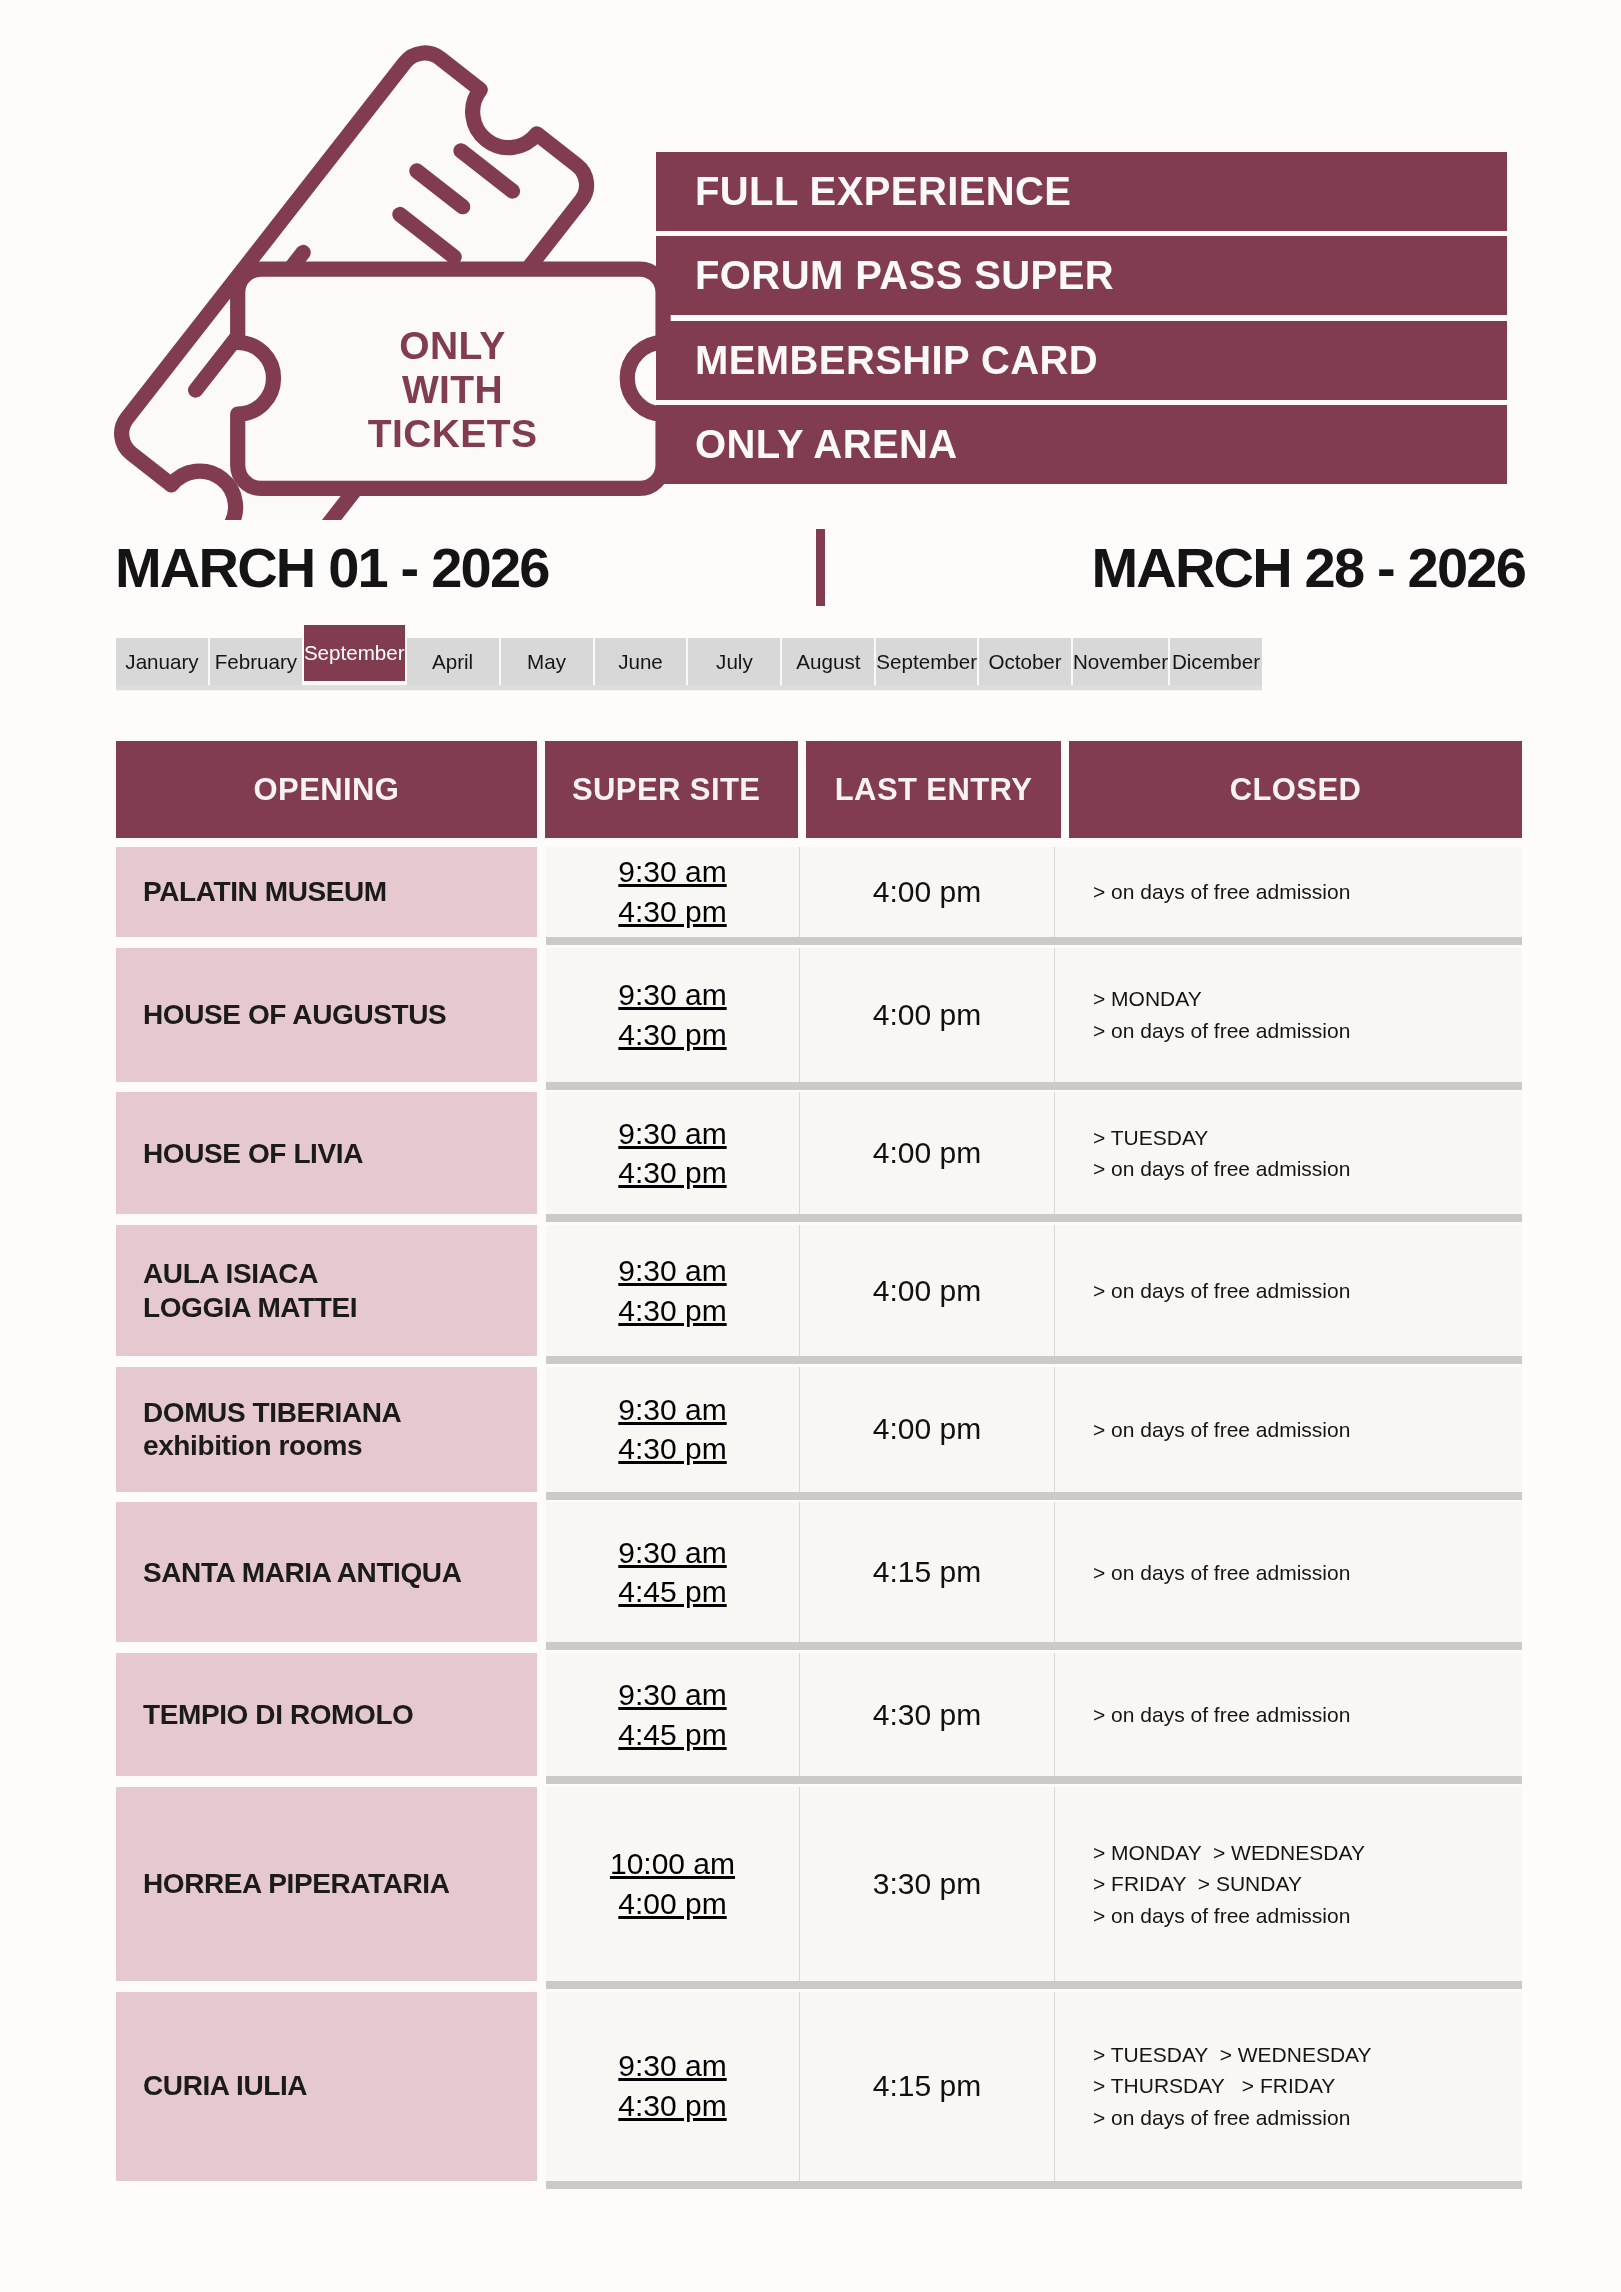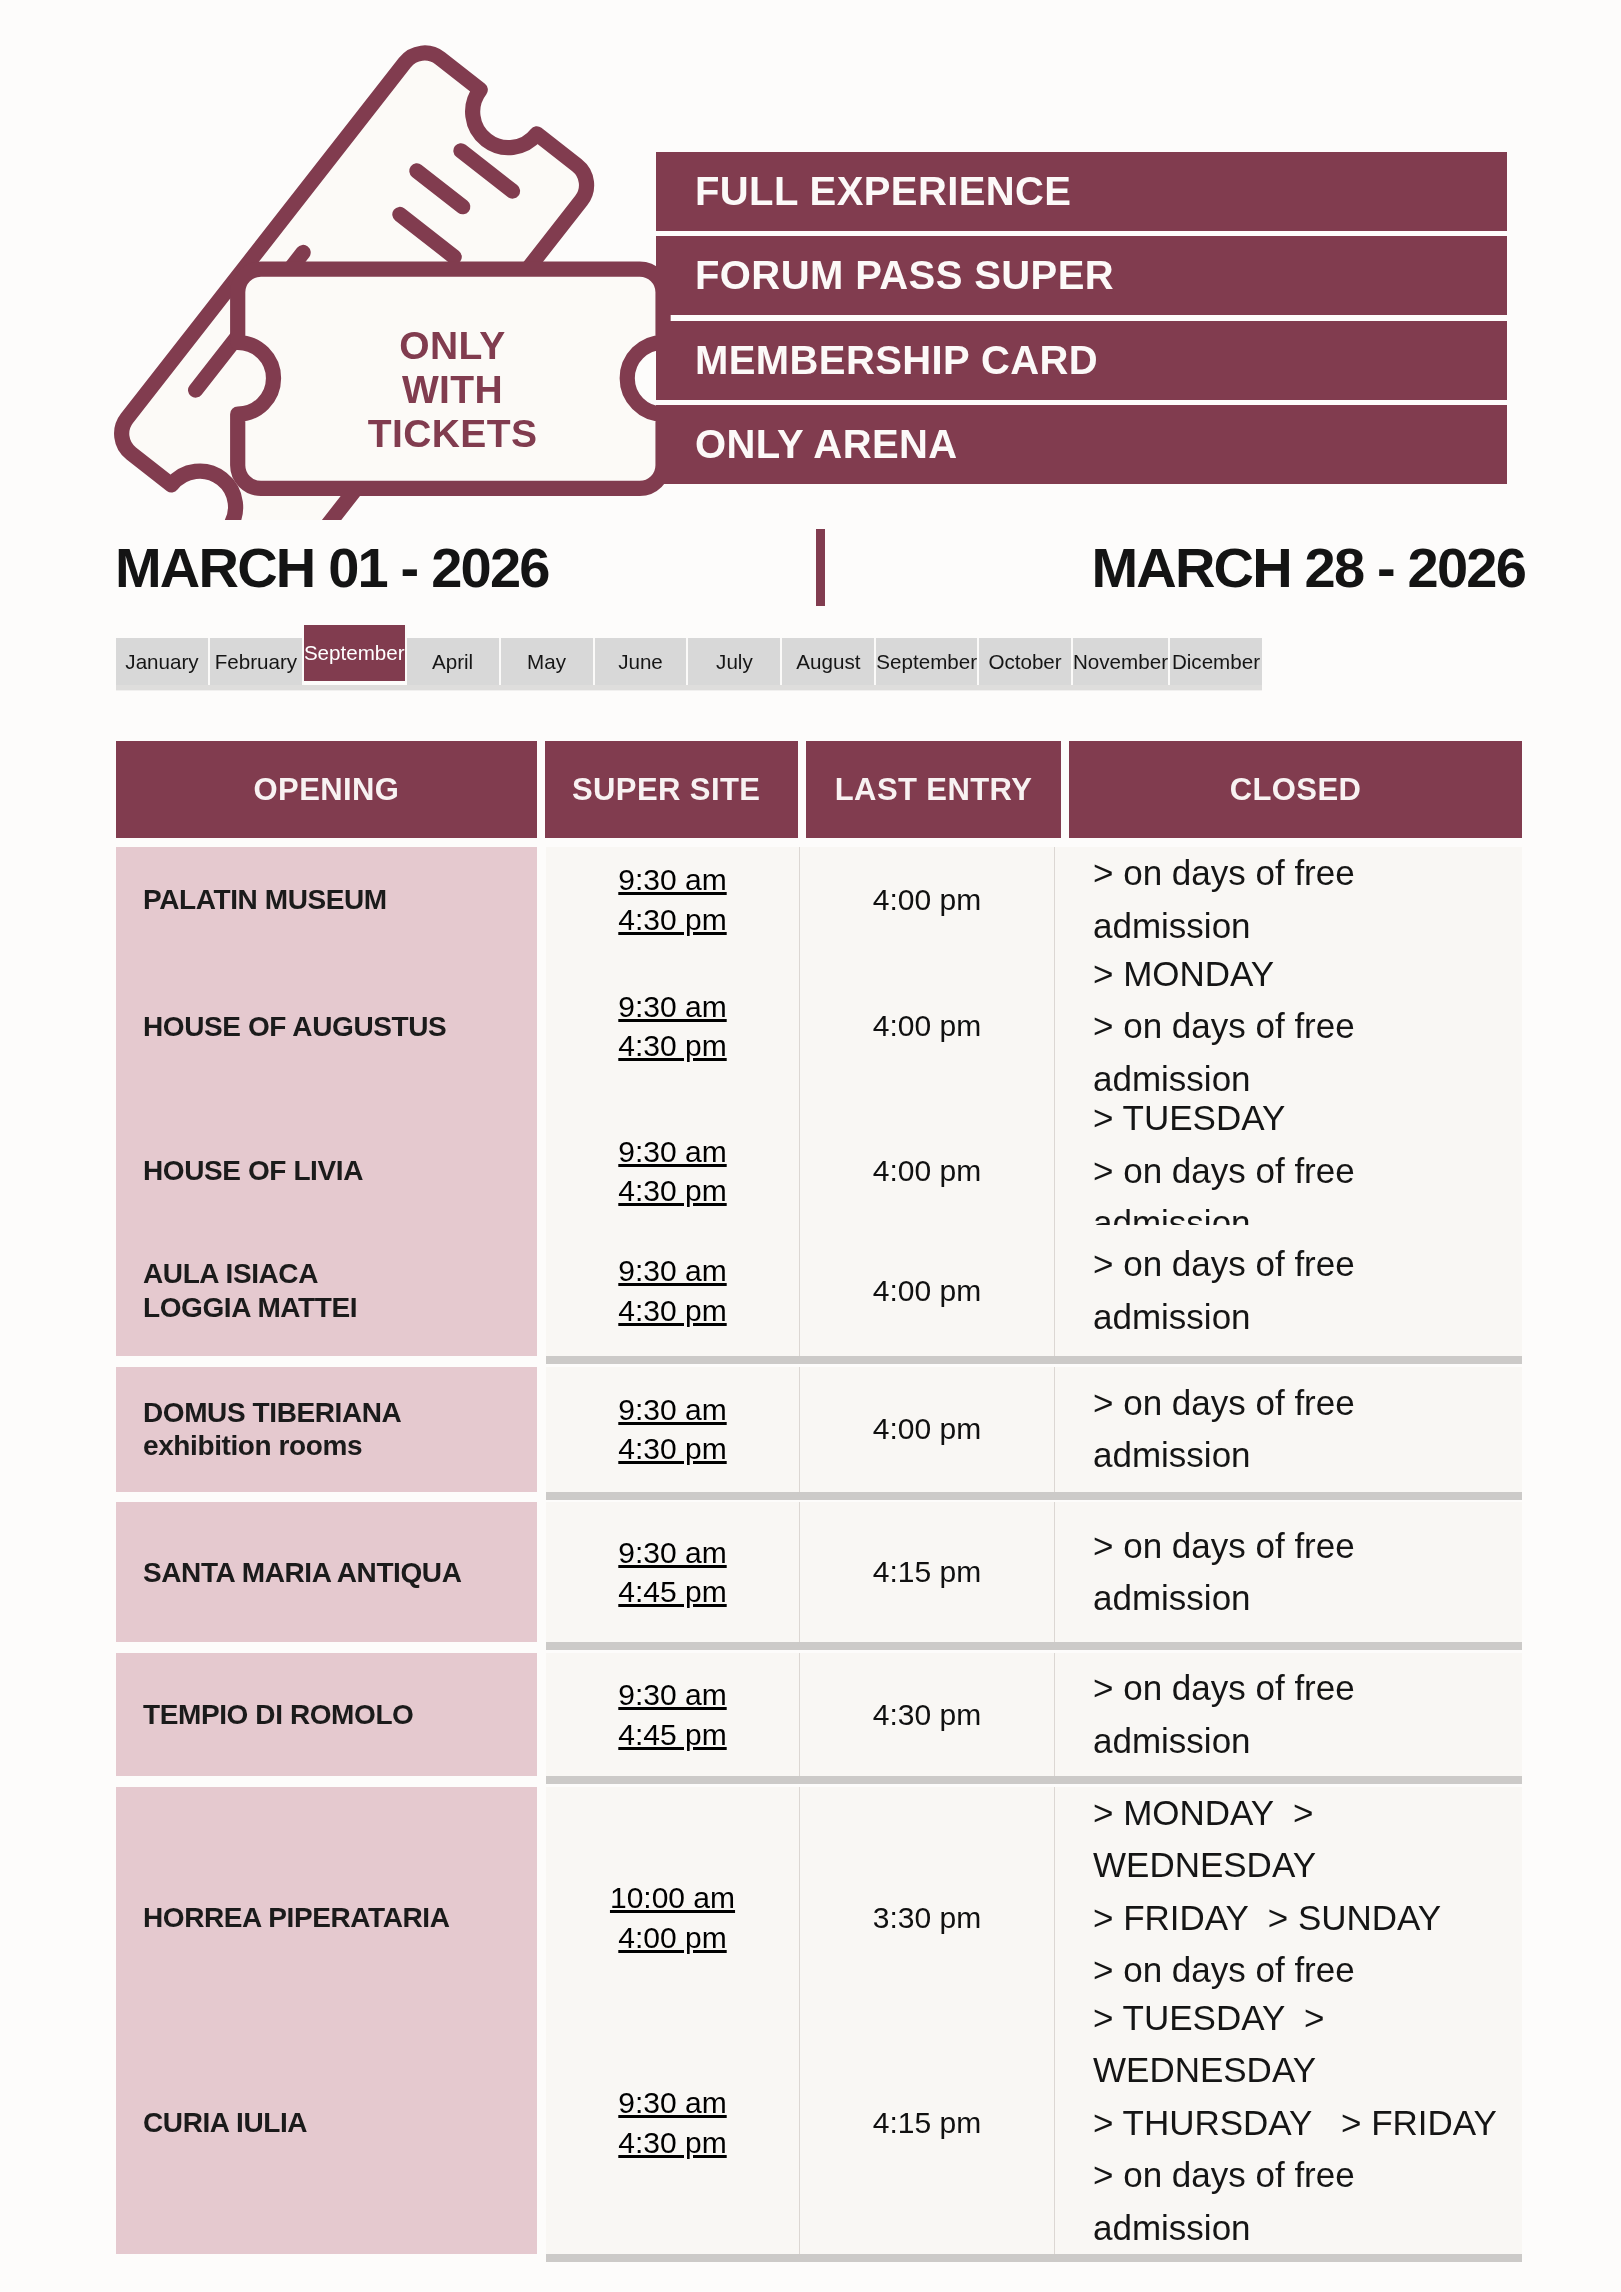--- a/index.html
+++ b/index.html
@@ -71,21 +71,21 @@
   }
   .row-right {
     display:grid; grid-template-columns:253px 255px 1fr;
     background:#f9f7f4; box-shadow:0 8px 0 #cccac8;
   }
   .cell { display:flex; align-items:center; }
   .cell.opening { justify-content:center; text-align:center; font-size:30px; line-height:1.32; color:#000000;text-decoration:underline; }
   .cell.last { justify-content:center; font-size:30px; color:#101010; border-left:1.8px solid #dcd7d3; }
   .cell.closed {
     border-left:1.8px solid #dcd7d3; padding-left:38px; padding-right:9px;
-    font-size:35px; line-height:1.5; color:#151515;
+    font-size:21px; line-height:1.5; color:#151515;
   }
   .r1 { height:90px; } .r2 { height:134px; } .r3 { height:122px; }
   .r4 { height:131px; } .r5 { height:125px; } .r6 { height:140px; }
   .r7 { height:123px; } .r8 { height:194px; } .r9 { height:189px; }
 </style>
 </head>
 <body>
 
 <div class="page">
 

